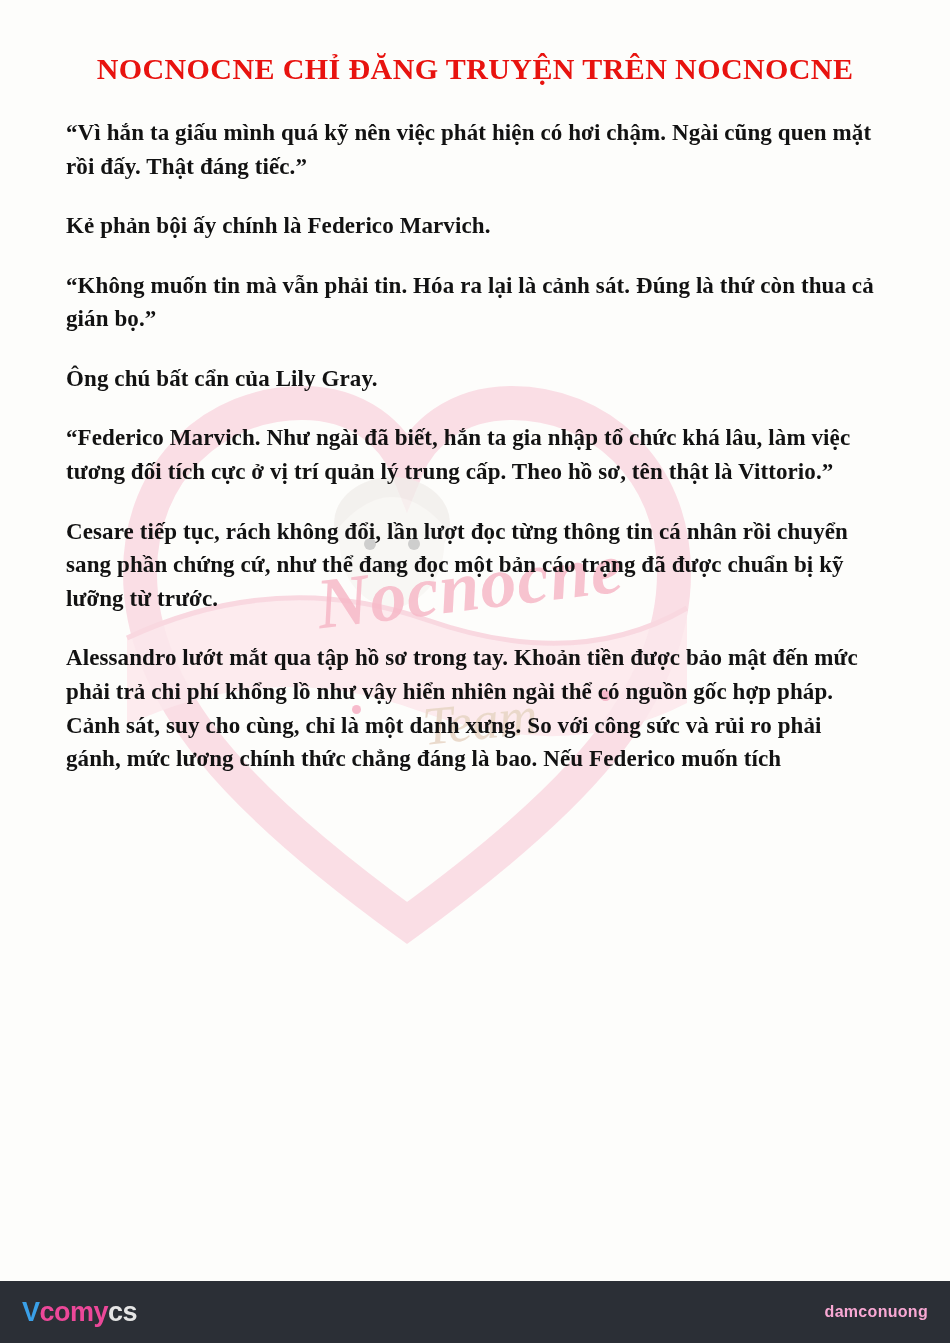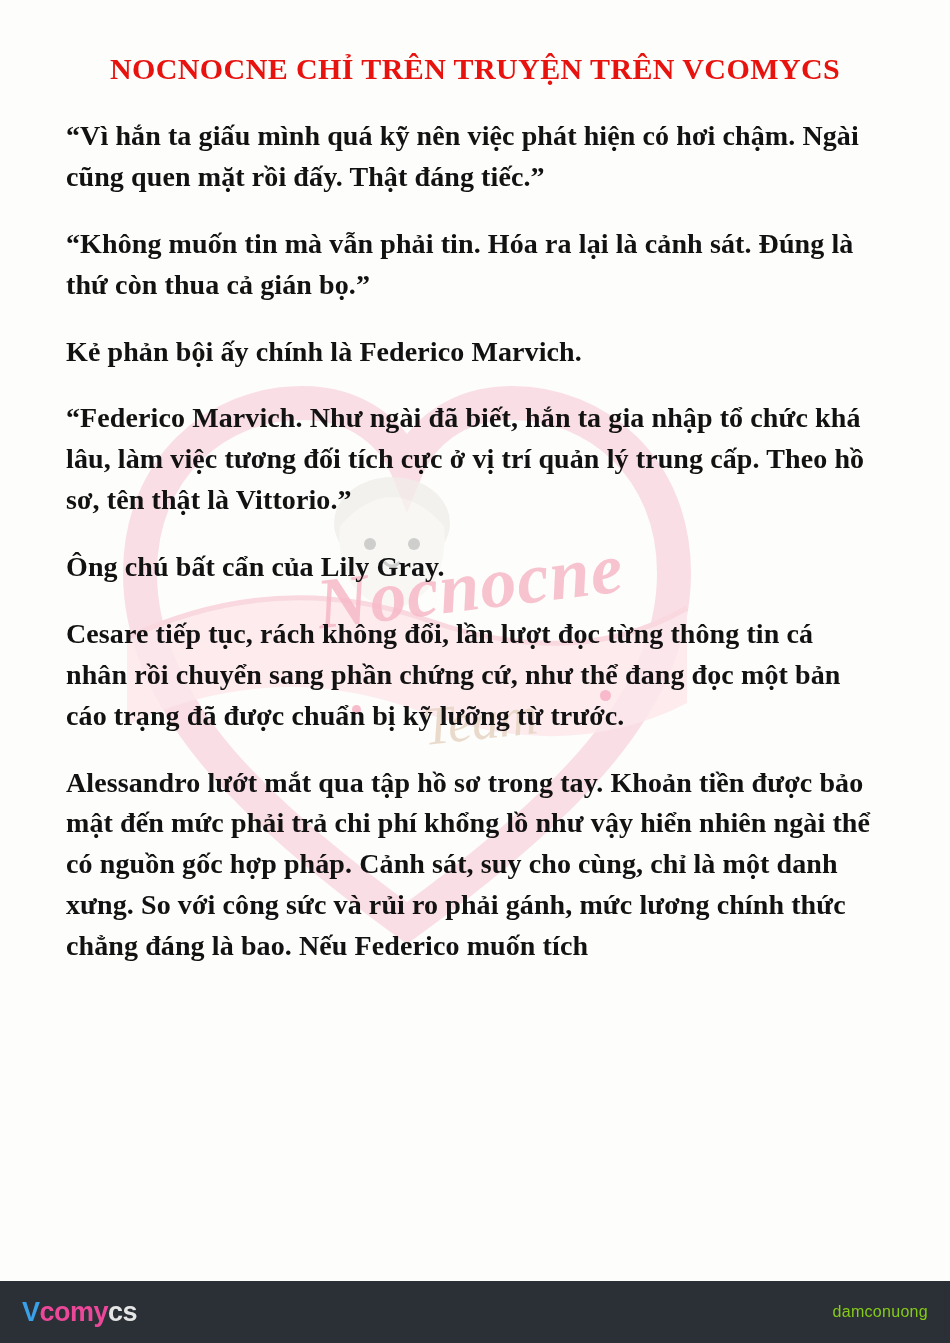--- a/index.html
+++ b/index.html
@@ -77,21 +77,21 @@
     font-family: "Liberation Serif", serif;
     font-weight: 700;
     font-size: 30px;
     letter-spacing: .4px;
     margin: 0 0 30px 0;
     white-space: nowrap;
   }
   p.para {
     margin: 0 8px 26px 0;
     font-family: "Liberation Serif", serif;
-    font-size: 28px;
+    font-size: 23px;
     line-height: 1.46;
     color: #121212;
     text-align: left;
     font-weight: 600;
     letter-spacing: .1px;
   }
   p.para.justify { text-align: justify; text-align-last: left; }
 
   
   .footer {
@@ -112,22 +112,23 @@
     font-weight: 700;
     font-size: 27px;
     letter-spacing: -.5px;
   }
   .brand .b1 { color: #3aa0e8; }
   .brand .b2 { color: #ec4899; }
   .brand .b3 { color: #e5e5e5; }
   .footer-right {
     font-family: "Liberation Sans", sans-serif;
     font-size: 16px;
-    color: #84cc16;
+    color: #f9a8d4;
     letter-spacing: .3px;
+    font-weight: bold;
   }
 </style>
 </head>
 <body>
 
 <div id="page">
 
   <div class="wm-layer">
     <svg class="wm-heart" viewBox="0 0 570 600">
       <path d="M285 575 C 120 455, 18 350, 18 225 C 18 120, 95 55, 180 55 C 238 55, 272 88, 285 120 C 298 88, 332 55, 390 55 C 475 55, 552 120, 552 225 C 552 350, 450 455, 285 575 Z" fill="none" stroke="#f8c6d4" stroke-width="34"></path>
@@ -141,27 +142,27 @@
       <path d="M5 290 q150 -70 300 -18 q150 52 260 -12 l0 95 q-120 62 -268 8 q-148 -54 -292 14 Z" fill="#fbd6df" opacity=".85"></path>
       <path d="M5 290 q150 -70 300 -18 q150 52 260 -12" fill="none" stroke="#f6bacb" stroke-width="5"></path>
     </svg>
     <div class="wm-ribbon-text">Nocnocne</div>
     <div class="wm-team-text">Team</div>
     <div class="wm-dot" style="left:600px;top:690px;"></div>
     <div class="wm-dot" style="left:352px;top:705px;width:9px;height:9px;"></div>
   </div>
 
   <div class="content">
-    <div class="banner">NOCNOCNE CHỈ TRÊN TRUYỆN TRÊN VCOMYCS</div>
+    <div class="banner">NOCNOCNE CHỈ ĐĂNG TRUYỆN TRÊN NOCNOCNE</div>
 
     <p class="para">“Vì hắn ta giấu mình quá kỹ nên việc phát hiện có hơi chậm. Ngài cũng quen mặt rồi đấy. Thật đáng tiếc.”</p>
+    <p class="para">Kẻ phản bội ấy chính là Federico Marvich.</p>
     <p class="para">“Không muốn tin mà vẫn phải tin. Hóa ra lại là cảnh sát. Đúng là thứ còn thua cả gián bọ.”</p>
-    <p class="para">Kẻ phản bội ấy chính là Federico Marvich.</p>
+    <p class="para">Ông chú bất cẩn của Lily Gray.</p>
     <p class="para">“Federico Marvich. Như ngài đã biết, hắn ta gia nhập tổ chức khá lâu, làm việc tương đối tích cực ở vị trí quản lý trung cấp. Theo hồ sơ, tên thật là Vittorio.”</p>
-    <p class="para">Ông chú bất cẩn của Lily Gray.</p>
     <p class="para">Cesare tiếp tục, rách không đổi, lần lượt đọc từng thông tin cá nhân rồi chuyển sang phần chứng cứ, như thể đang đọc một bản cáo trạng đã được chuẩn bị kỹ lưỡng từ trước.</p>
     <p class="para">Alessandro lướt mắt qua tập hồ sơ trong tay. Khoản tiền được bảo mật đến mức phải trả chi phí khổng lồ như vậy hiển nhiên ngài thể có nguồn gốc hợp pháp. Cảnh sát, suy cho cùng, chỉ là một danh xưng. So với công sức và rủi ro phải gánh, mức lương chính thức chẳng đáng là bao. Nếu Federico muốn tích</p>
   </div>
 
   <div class="footer">
     <div class="brand">
       <span class="b1">V</span>
       <span class="b2">comy</span>
       <span class="b3">cs</span>
     </div>

